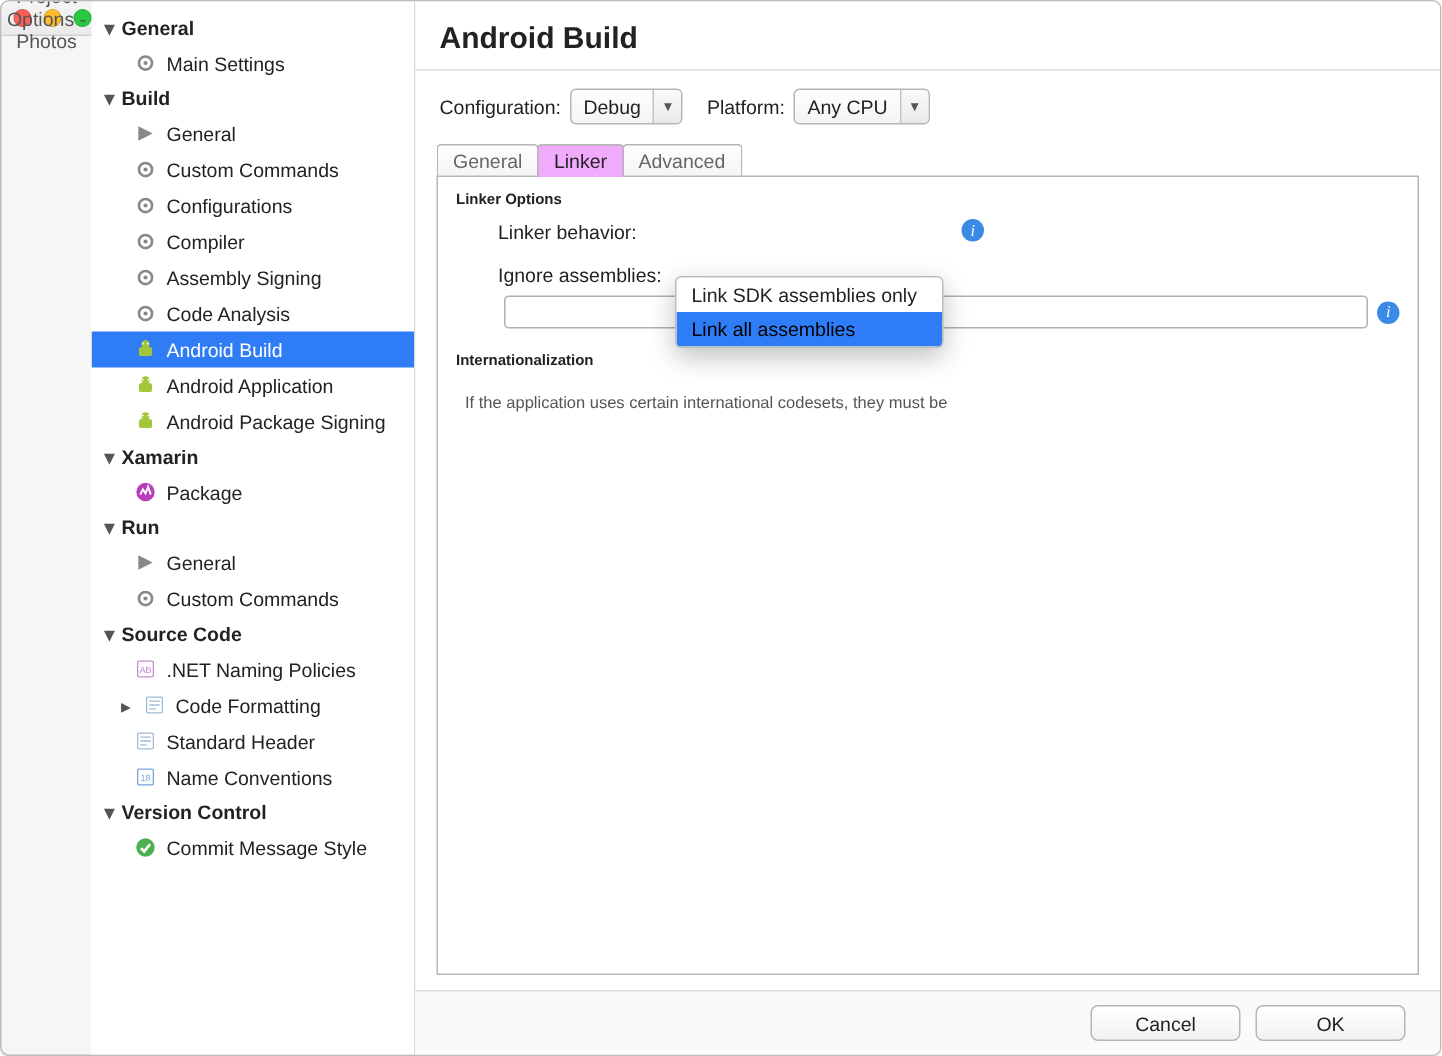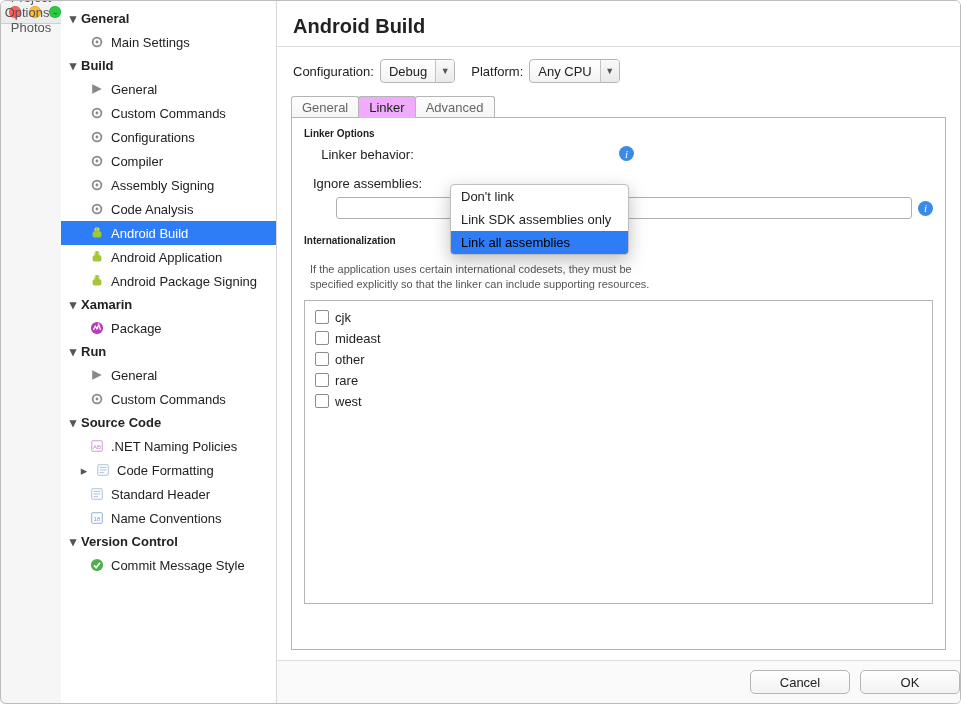--- a/index.html
+++ b/index.html
@@ -182,21 +182,21 @@
     font-weight:bold;
     font-size:10px;
     margin-bottom:6px;
   }
   .form-row {
     display:flex;
     align-items:center;
     gap:8px;
     margin:6px 0 6px 6px;
   }
-  .form-label { width:115px; text-align:center; padding-top:2px;}
+  .form-label { width:115px; text-align:left; padding-top:2px;margin-left:22px;}
   .info-dot {
     width:15px; height:15px; border-radius:50%;
     background:#3b8be6; color:#fff; font-style:italic;
     font-family: Georgia, serif;
     display:inline-flex; align-items:center; justify-content:center;
     font-size:11px;
   }
   .text-input {
     flex:1;
     border:1px solid #b0b0b0;
@@ -261,21 +261,21 @@
     color:#000000;
   }
   
   .footer {
     border-top:1px solid #dcdcdc;
     height:42px;
     display:flex;
     justify-content:flex-end;
     align-items:center;
     gap:10px;
-    padding-right:0;
+    padding-right:23px;
     background:#fafafa;
     text-align:right;
   }
   .btn {
     min-width:74px;
     height:22px;
     border:1px solid #b5b5b5;
     border-radius:5px;
     background:linear-gradient(#ffffff,#f2f2f2);
     font-size:13px;
@@ -545,47 +545,23 @@
           <span class="form-label">Ignore assemblies:</span>
         </div>
         <div class="input-row-wrap">
           <div class="text-input" value=""></div>
           <span class="info-dot">i</span>
         </div>
 
         <div class="section-title intl">Internationalization</div>
         <div class="intl-note">
           <span>If the application uses certain international codesets, they must be</span><br>
-          <span>specified explicitly so that the linker can include supporting resources.</span>
         </div>
-        <div class="intl-box">
-          <div class="cb-row">
-            <span class="checkbox"></span>
-            <span>cjk</span>
-          </div>
-          <div class="cb-row">
-            <span class="checkbox"></span>
-            <span>mideast</span>
-          </div>
-          <div class="cb-row">
-            <span class="checkbox"></span>
-            <span>other</span>
-          </div>
-          <div class="cb-row">
-            <span class="checkbox"></span>
-            <span>rare</span>
-          </div>
-          <div class="cb-row">
-            <span class="checkbox"></span>
-            <span>west</span>
-          </div>
-        </div>
 
         <div class="dropdown-pop">
-          <div class="dd-item">Don't link</div>
           <div class="dd-item">Link SDK assemblies only</div>
           <div class="dd-item highlight">Link all assemblies</div>
         </div>
 
       </div>
 
       <div class="footer">
         <div class="btn">Cancel</div>
         <div class="btn">OK</div>
       </div>

